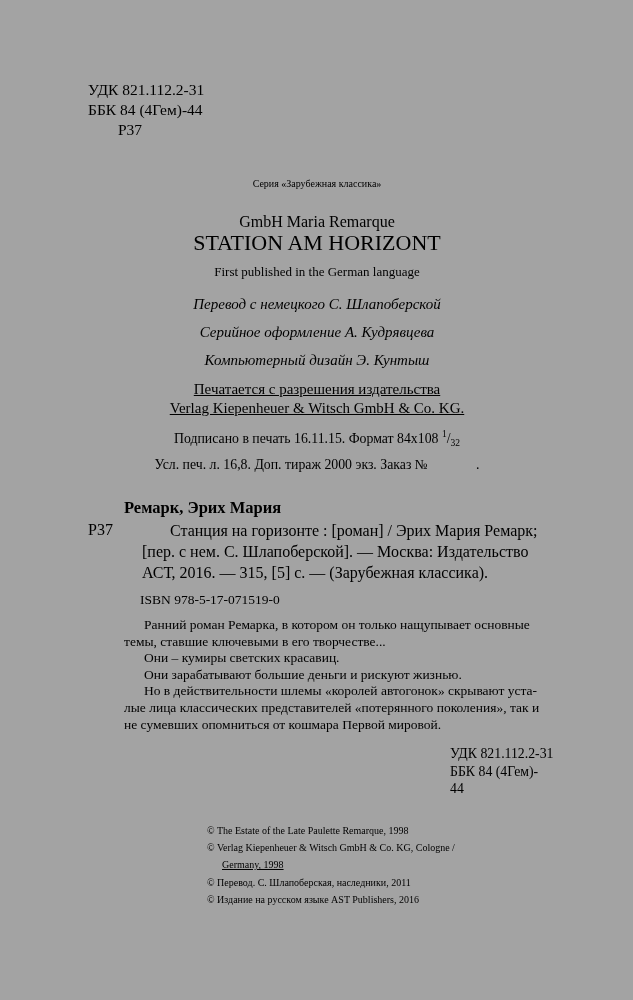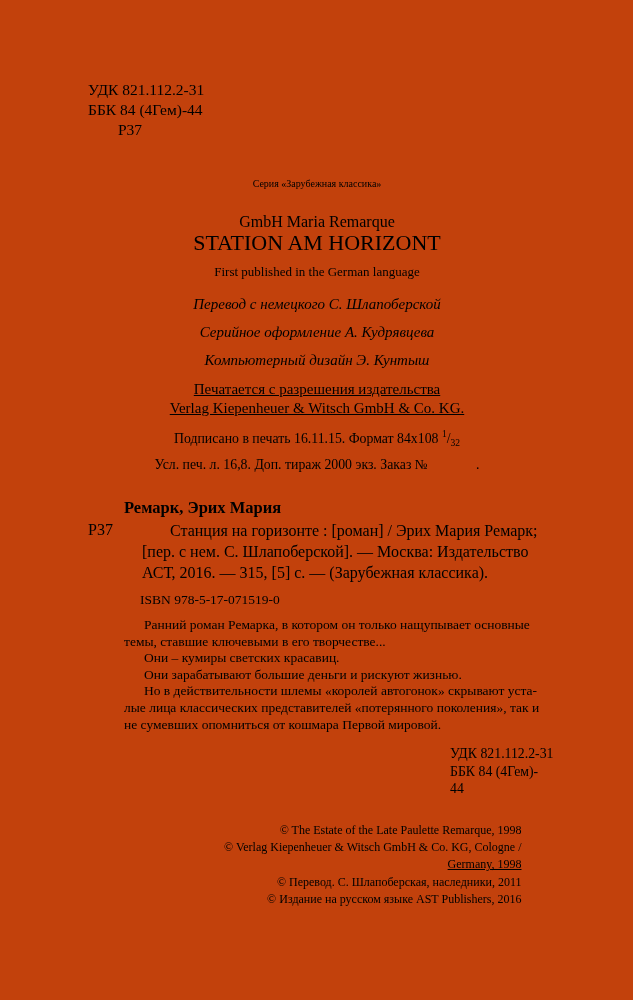--- a/index.html
+++ b/index.html
@@ -1,21 +1,21 @@
 <!DOCTYPE html>
 <html><head>
 <meta charset="utf-8">
 <style>
   html, body { margin: 0; padding: 0; }
   body {
     width: 633px; height: 1000px;
     background: #ffffff; color: #000000;
     font-family: "Liberation Serif", serif;
   }
-  .page { position: relative; width: 633px; height: 1000px; overflow: hidden; background: #c2410c; }
+  .page { position: relative; width: 633px; height: 1000px; overflow: hidden; background: #a3a3a3; }
 
   
   .top-codes { position: absolute; top: 80px; left: 88px; font-size: 15.5px; line-height: 20px; }
   .top-codes .r37 { padding-left: 30px; }
 
   
   .center-col { position: absolute; top: 178px; left: 88px; width: 458px; text-align: center; }
   .series { font-size: 10px; margin-bottom: 22px; }
   .orig-author { font-size: 16px; line-height: 21px; }
   .orig-title { font-size: 22px; line-height: 21px; margin-bottom: 11px; }
@@ -36,21 +36,21 @@
   .card-desc .ind { padding-left: 28px; }
   .isbn { font-size: 13.5px; margin: 9px 0 9px 16px; }
   .ann { font-size: 13.5px; line-height: 16.6px; }
   .ann div { white-space: nowrap; }
   .ann .ind { padding-left: 20px; }
 
   
   .right-codes { position: absolute; top: 745px; left: 450px; font-size: 13.8px; line-height: 17.5px; }
 
   
-  .copyright { position: absolute; top: 822px; left: 224px; font-size: 12px; line-height: 17.2px; text-align: right; }
+  .copyright { position: absolute; top: 822px; left: 207px; font-size: 10px; line-height: 17.2px; }
   .copyright .cont { padding-left: 15px; text-decoration: underline; }
 </style>
 </head>
 <body>
 
 <div class="page">
 
   <div class="top-codes">
     <div>УДК 821.112.2-31</div>
     <div>ББК 84 (4Гем)-44</div>

